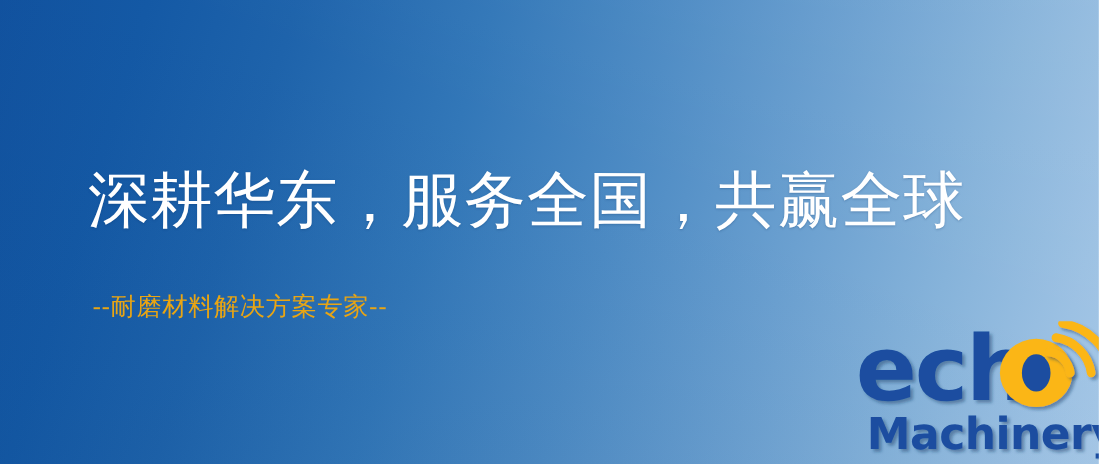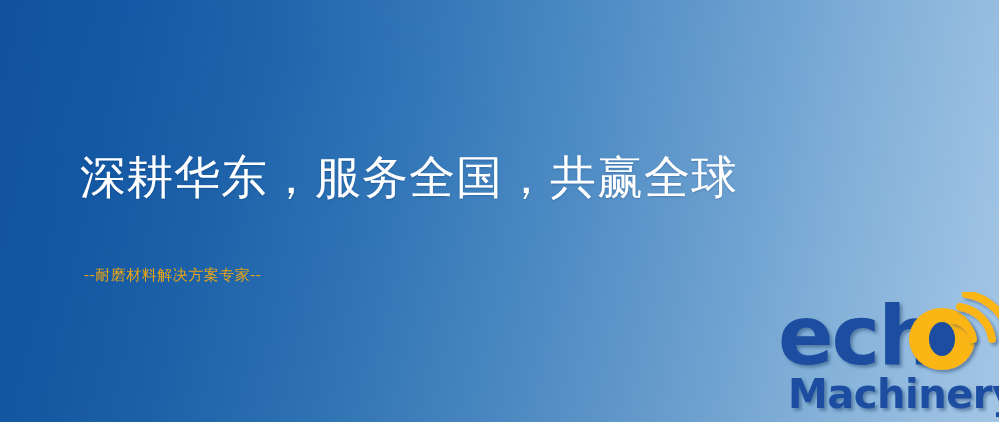--- a/index.html
+++ b/index.html
@@ -33,36 +33,36 @@
     inset: 0;
     background: linear-gradient(200deg, rgba(255,255,255,0.05) 0%, rgba(0,0,0,0.0) 40%, rgba(6,50,105,0.07) 100%);
     pointer-events: none;
   }
 
   .headline {
     position: absolute;
     left: 80px;
     top: 152px;
     font-family: "DejaVu Serif", "Liberation Serif", serif;
-    font-size: 46px;
+    font-size: 56px;
     line-height: 1.1;
     letter-spacing: 1px;
     color: #ffffff;
     white-space: nowrap;
     text-shadow: 0 1px 2px rgba(10, 50, 100, 0.28);
     z-index: 3;
     text-align: right;
   }
 
   .subtitle {
     position: absolute;
     left: 84px;
     top: 266px;
     font-family: "DejaVu Serif", "Liberation Serif", serif;
-    font-size: 15px;
+    font-size: 23px;
     line-height: 1.2;
     letter-spacing: 0.5px;
     color: #e9a513;
     white-space: nowrap;
     z-index: 3;
   }
 
   
   .logo {
     position: absolute;

